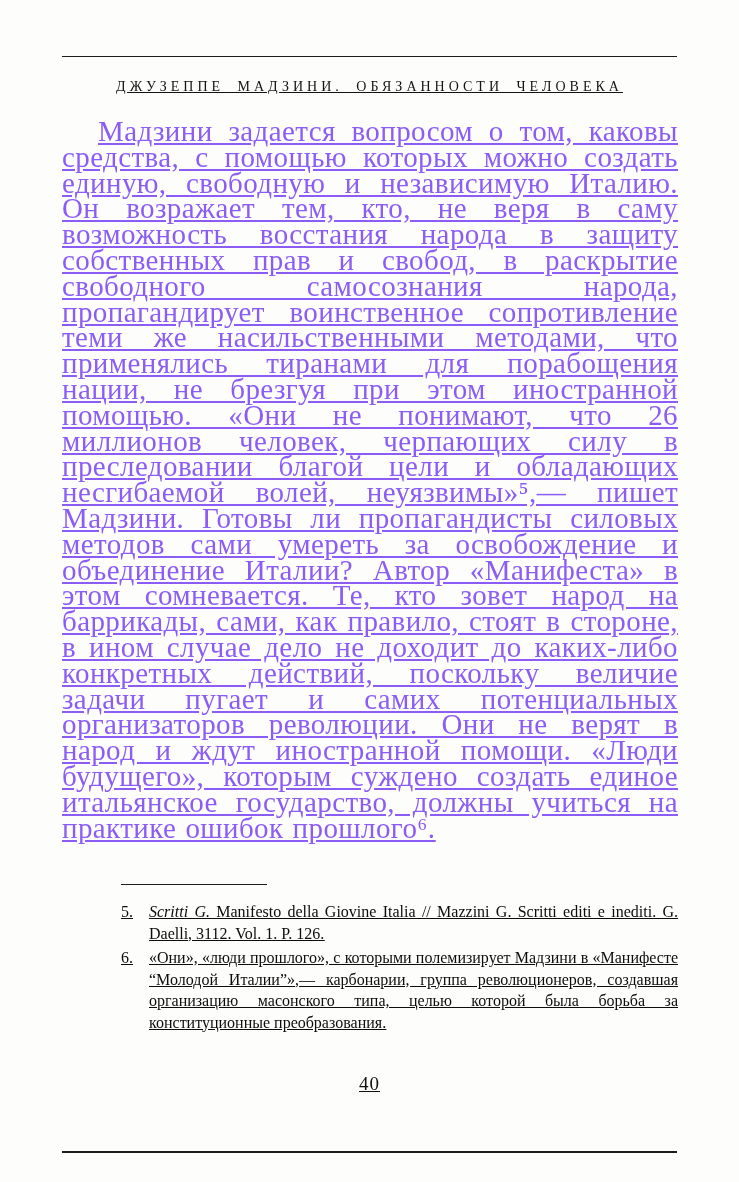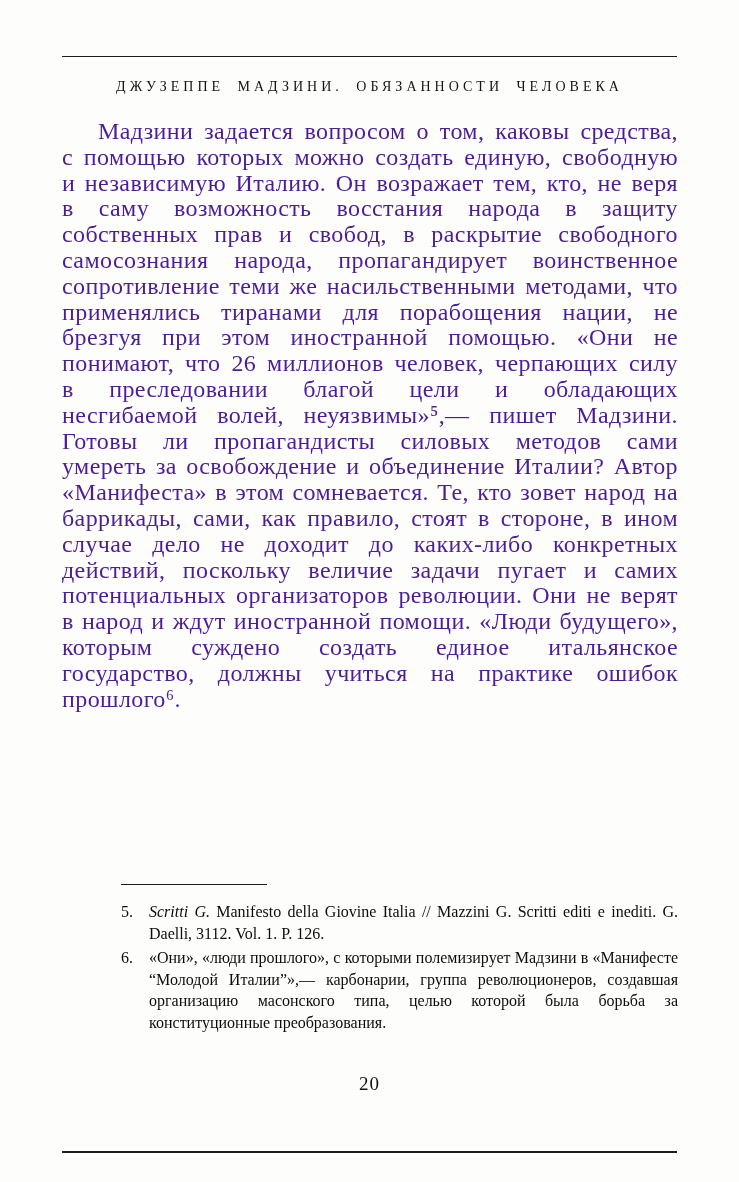--- a/index.html
+++ b/index.html
@@ -1,15 +1,15 @@
 <!DOCTYPE html>
 <html lang="ru"><head>
 <meta charset="utf-8">
 <style>
-  * { box-sizing: border-box; }
+  * { box-sizing: border-box; text-decoration: underline; }
   html, body { margin: 0; padding: 0; }
   body {
     width: 739px;
     height: 1182px;
     background: #fdfdfc;
     font-family: "Liberation Serif", "DejaVu Serif", serif;
     color: #101010;
     position: relative;
     overflow: hidden;
   }
@@ -34,26 +34,26 @@
     letter-spacing: 4px;
     word-spacing: 6px;
     color: #141414;
     white-space: nowrap;
   }
   .body-text {
     position: absolute;
     left: 62px;
     top: 119px;
     width: 616px;
-    font-size: 24px;
+    font-size: 29px;
     line-height: 25.8px;
     letter-spacing: 0.4px;
     word-spacing: 1.5px;
     text-align: justify;
-    color: #4c1d95;
+    color: #8b5cf6;
     hyphens: auto;
     -webkit-hyphens: auto;
   }
   .body-text p {
     margin: 0;
     text-indent: 36px;
   }
   .footnote-area {
     position: absolute;
     left: 121px;
@@ -112,17 +112,17 @@
       <span class="fn-num">5.</span>
       <span class="fn-text"><span class="italic">Scritti G.</span><span> Manifesto della Giovine Italia // Mazzini G. Scritti editi e inediti. G. Daelli, 3112. Vol. 1. P. 126.</span></span>
     </div>
 
     <div class="footnote">
       <span class="fn-num">6.</span>
       <span class="fn-text"><span class="italic"></span><span>«Они», «люди прошлого», с которыми полемизирует Мадзини в «Манифесте “Молодой Италии”»,— карбонарии, группа революционеров, создавшая организацию масонского типа, целью которой была борьба за конституционные преобразования.</span></span>
     </div>
   </div>
 
-  <div class="page-number">20</div>
+  <div class="page-number">40</div>
 
   <div class="rule rule-bottom"></div>
 
 </div>
 
 </body></html>

